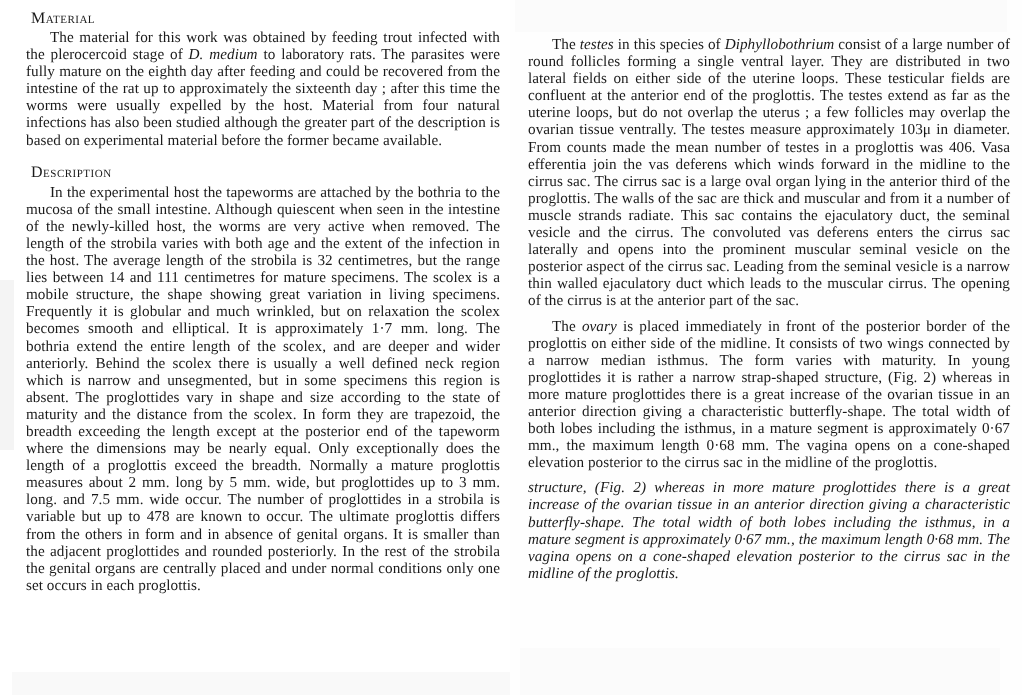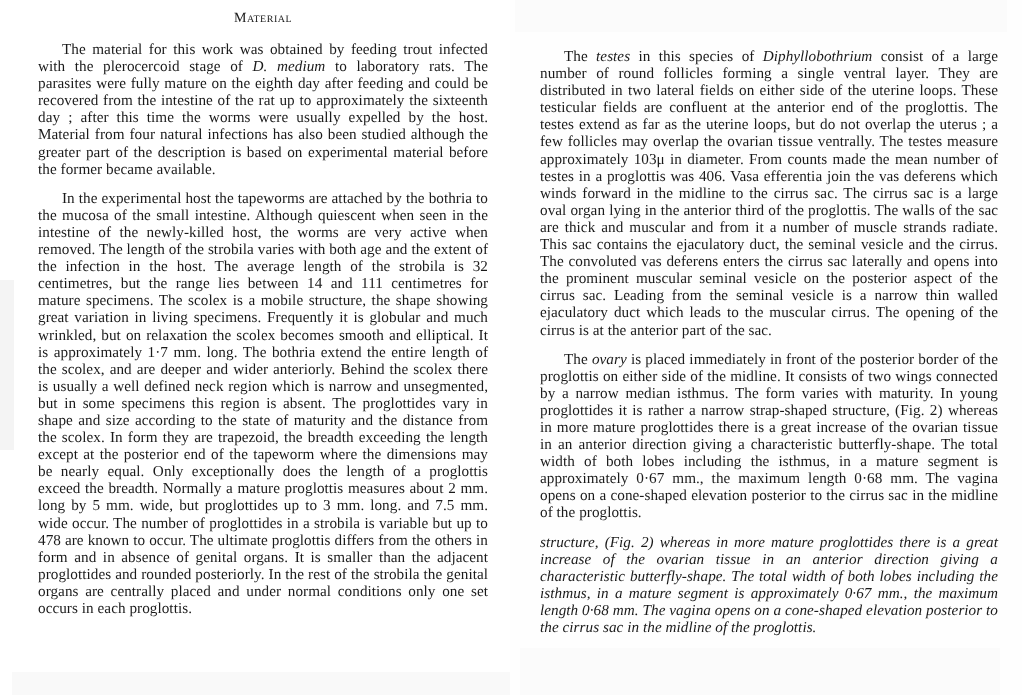--- a/index.html
+++ b/index.html
@@ -75,38 +75,37 @@
       left: 26px;
       width: 474px;
       top: 9px;
     }
     .col-right {
       left: 528px;
       width: 482px;
       top: 36px;
     }
     h2.section-heading {
-      margin: 16px;
+      margin: 5px;
       font-weight: normal;
       font-variant: small-caps;
-      text-align: center;
-      font-size: 14px;
+      font-size: 16px;
       letter-spacing: 0.5px;
       line-height: 20px;
     }
     .heading-material {
       margin-top: 0px !important;
       margin-bottom: 0px !important;
     }
     .heading-description {
       margin-top: 14px !important;
       margin-bottom: 1px !important;
     }
     p.para {
-      margin: 12px;
+      margin: 0;
       text-indent: 24px;
       hyphens: manual;
     }
     p.para.no-indent {
       text-indent: 0;
       font-style: italic;
     }
     p.para + p.para {
       margin-top: 6px;
     }
@@ -124,20 +123,21 @@
 <div class="page page-right"></div>
 <div class="right-top-band"></div>
 <div class="right-bottom-band"></div>
 <div class="left-bottom-band"></div>
 <div class="left-side-band"></div>
 
 <div class="col col-left">
   <h2 class="section-heading heading-material">Material</h2>
   <p class="para"><span>The material for this work was obtained by feeding trout infected with the plerocercoid stage of </span><em>D. medium</em><span> to laboratory rats.  The parasites were fully mature on the eighth day after feeding and could be recovered from the intestine of the rat up to approximately the sixteenth day ;  after this time the worms were usually expelled by the host.  Material from four natural infections has also been studied although the greater part of the description is based on experimental material before the former became available.</span></p>
 
+  <h2 class="section-heading heading-description">Description</h2>
   <p class="para">In the experimental host the tapeworms are attached by the bothria to the mucosa of the small intestine.  Although quiescent when seen in the intestine of the newly-killed host, the worms are very active when removed.  The length of the strobila varies with both age and the extent of the infection in the host.  The average length of the strobila is 32 centimetres, but the range lies between 14 and 111 centimetres for mature specimens.  The scolex is a mobile structure, the shape showing great variation in living specimens. Frequently it is globular and much wrinkled, but on relaxation the scolex becomes smooth and elliptical.  It is approximately 1·7 mm. long.  The bothria extend the entire length of the scolex, and are deeper and wider anteriorly.  Behind the scolex there is usually a well defined neck region which is narrow and unsegmented, but in some specimens this region is absent.  The proglottides vary in shape and size according to the state of maturity and the distance from the scolex.  In form they are trapezoid, the breadth exceeding the length except at the posterior end of the tapeworm where the dimensions may be nearly equal.  Only exceptionally does the length of a pro­glottis exceed the breadth.  Normally a mature proglottis measures about 2 mm. long by 5 mm. wide, but proglottides up to 3 mm. long. and 7.5 mm. wide occur.  The number of proglottides in a strobila is variable but up to 478 are known to occur.  The ultimate proglottis differs from the others in form and in absence of genital organs.  It is smaller than the adjacent proglottides and rounded posteriorly.  In the rest of the strobila the genital organs are centrally placed and under normal conditions only one set occurs in each proglottis.</p>
 </div>
 
 <div class="col col-right">
   <p class="para"><span>The </span><em>testes</em><span> in this species of </span><em>Diphyllobothrium</em><span> consist of a large number of round follicles forming a single ventral layer.  They are distributed in two lateral fields on either side of the uterine loops. These testicular fields are confluent at the anterior end of the proglot­tis.  The testes extend as far as the uterine loops, but do not overlap the uterus ;  a few follicles may overlap the ovarian tissue ventrally. The testes measure approximately 103μ in diameter.  From counts made the mean number of testes in a proglottis was 406.  Vasa efferentia join the vas deferens which winds forward in the midline to the cirrus sac.  The cirrus sac is a large oval organ lying in the anterior third of the proglottis.  The walls of the sac are thick and muscular and from it a number of muscle strands radiate.  This sac contains the ejaculatory duct, the seminal vesicle and the cirrus. The convoluted vas deferens enters the cirrus sac laterally and opens into the prominent muscular seminal vesicle on the posterior aspect of the cirrus sac.  Leading from the seminal vesicle is a narrow thin walled ejaculatory duct which leads to the muscular cirrus.  The opening of the cirrus is at the anterior part of the sac.</span></p>
 
   <p class="para gap-before"><span>The </span><em>ovary</em><span> is placed immediately in front of the posterior border of the proglottis on either side of the midline.  It consists of two wings connected by a narrow median isthmus.  The form varies with maturity.  In young proglottides it is rather a narrow strap-shaped structure, (Fig. 2) whereas in more mature proglottides there is a great increase of the ovarian tissue in an anterior direction giving a characteristic butterfly-shape.  The total width of both lobes including the isthmus, in a mature segment is approximately 0·67 mm., the maximum length 0·68 mm.  The vagina opens on a cone-shaped elevation posterior to the cirrus sac in the midline of the proglottis.</span></p>
 
   <p class="para no-indent gap-before">structure, (Fig. 2) whereas in more mature proglottides there is a great increase of the ovarian tissue in an anterior direction giving a characteristic butterfly-shape.  The total width of both lobes including the isthmus, in a mature segment is approximately 0·67 mm., the maximum length 0·68 mm.  The vagina opens on a cone-shaped elevation posterior to the cirrus sac in the midline of the proglottis.</p>
 </div>

